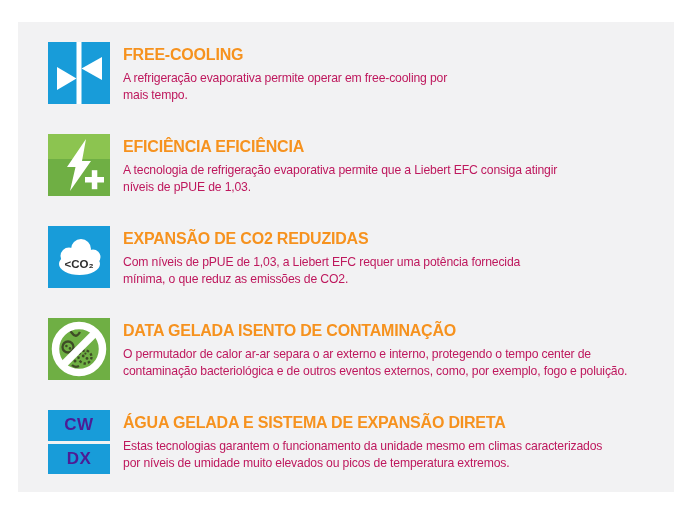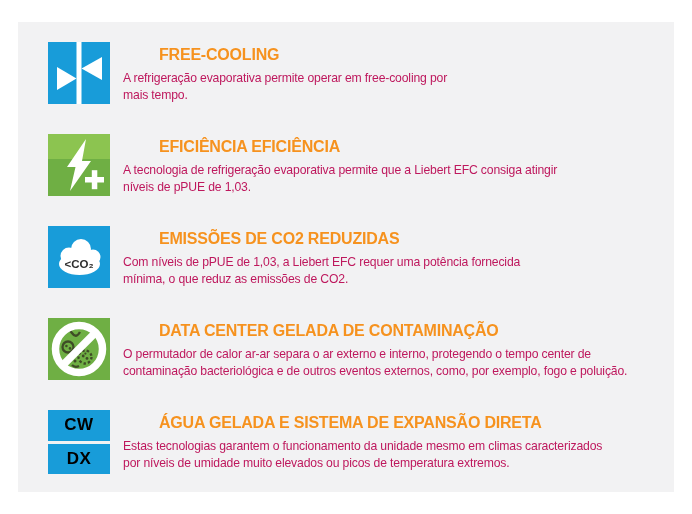--- a/index.html
+++ b/index.html
@@ -24,38 +24,37 @@
   .icon-box { width: 62px; height: 62px; flex: 0 0 62px; }
   .icon-box svg { display: block; width: 62px; height: 62px; }
   .text-col { padding: 4px 0 0 13px; max-width: 560px; }
   .feature-title {
     font-size: 16px;
     font-weight: bold;
     color: #f6921e;
     letter-spacing: -0.2px;
     line-height: 1.1;
     margin-bottom: 6px;
-    margin-left: 36px;
   }
   .feature-body {
     font-size: 12.2px;
     color: #be185d;
     line-height: 1.45;
     letter-spacing: -0.15px;
     white-space: pre-line;
   }
   
   .cwdx {
     width: 62px; height: 64px; flex: 0 0 62px;
     display: flex; flex-direction: column; gap: 3px;
   }
   .cwdx-cell {
     height: 30.5px;
     background: #189cd9;
-    color: #000000;
+    color: #4c1d95;
     font-weight: bold;
     font-size: 17px;
     display: flex; align-items: center; justify-content: center;
     letter-spacing: 0.5px;
   }
 </style>
 </head>
 <body>
 
 <div class="panel">
@@ -100,21 +99,21 @@
         <g fill="#ffffff">
           <circle cx="21" cy="30" r="8.5"></circle>
           <circle cx="33" cy="23" r="10"></circle>
           <circle cx="45" cy="31" r="7.5"></circle>
           <ellipse cx="31.5" cy="38" rx="20.5" ry="11"></ellipse>
         </g>
         <text x="31" y="42" text-anchor="middle" font-family="Liberation Sans, sans-serif" font-size="11.5" font-weight="bold" fill="#2e2e2e">&lt;CO₂</text>
       </svg>
     </div>
     <div class="text-col">
-      <div class="feature-title">EMISSÕES DE CO2 REDUZIDAS</div>
+      <div class="feature-title">EXPANSÃO DE CO2 REDUZIDAS</div>
       <div class="feature-body">Com níveis de pPUE de 1,03, a Liebert EFC requer uma potência fornecida
 mínima, o que reduz as emissões de CO2.</div>
     </div>
   </div>
 
   <div class="row">
     <div class="icon-box">
       <svg viewBox="0 0 62 62" xmlns="http://www.w3.org/2000/svg">
         <rect width="62" height="62" fill="#6faf44"></rect>
         <g stroke="#3e4c26" fill="none" stroke-width="2.3">
@@ -129,21 +128,21 @@
           <circle cx="35.2" cy="38" r="1.4"></circle>
           <circle cx="39" cy="40.4" r="1.4"></circle>
           <circle cx="37.4" cy="35.6" r="1.1"></circle>
           <circle cx="27" cy="43" r="1.5"></circle>
         </g>
         <circle cx="31" cy="31" r="23.5" fill="none" stroke="#ffffff" stroke-width="7.5"></circle>
         <line x1="13.5" y1="48.5" x2="48.5" y2="13.5" stroke="#ffffff" stroke-width="7.5"></line>
       </svg>
     </div>
     <div class="text-col">
-      <div class="feature-title">DATA CENTER GELADA DE CONTAMINAÇÃO</div>
+      <div class="feature-title">DATA GELADA ISENTO DE CONTAMINAÇÃO</div>
       <div class="feature-body">O permutador de calor ar-ar separa o ar externo e interno, protegendo o tempo center de
 contaminação bacteriológica e de outros eventos externos, como, por exemplo, fogo e poluição.</div>
     </div>
   </div>
 
   <div class="row">
     <div class="cwdx">
       <div class="cwdx-cell">CW</div>
       <div class="cwdx-cell">DX</div>
     </div>

